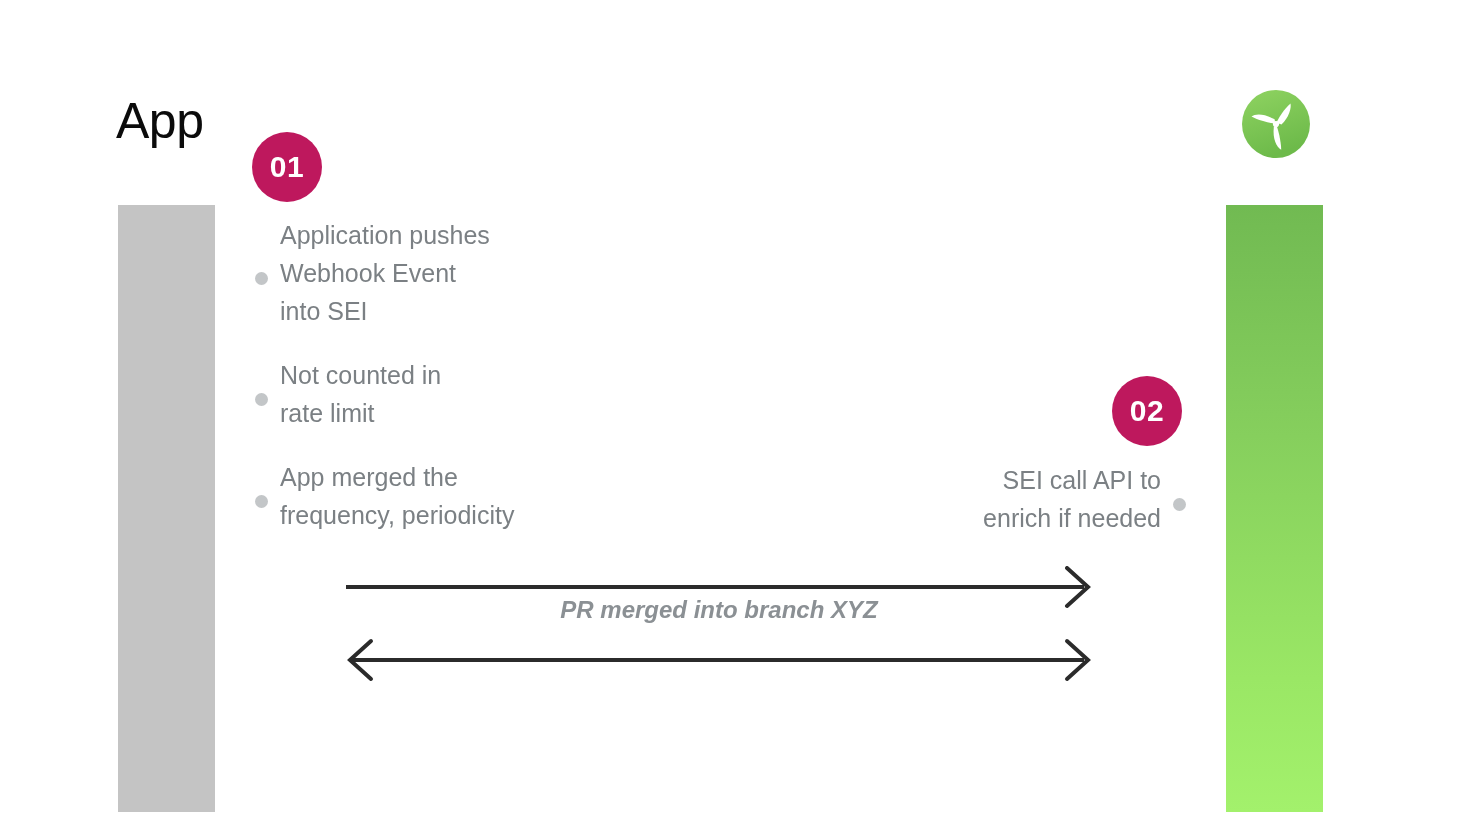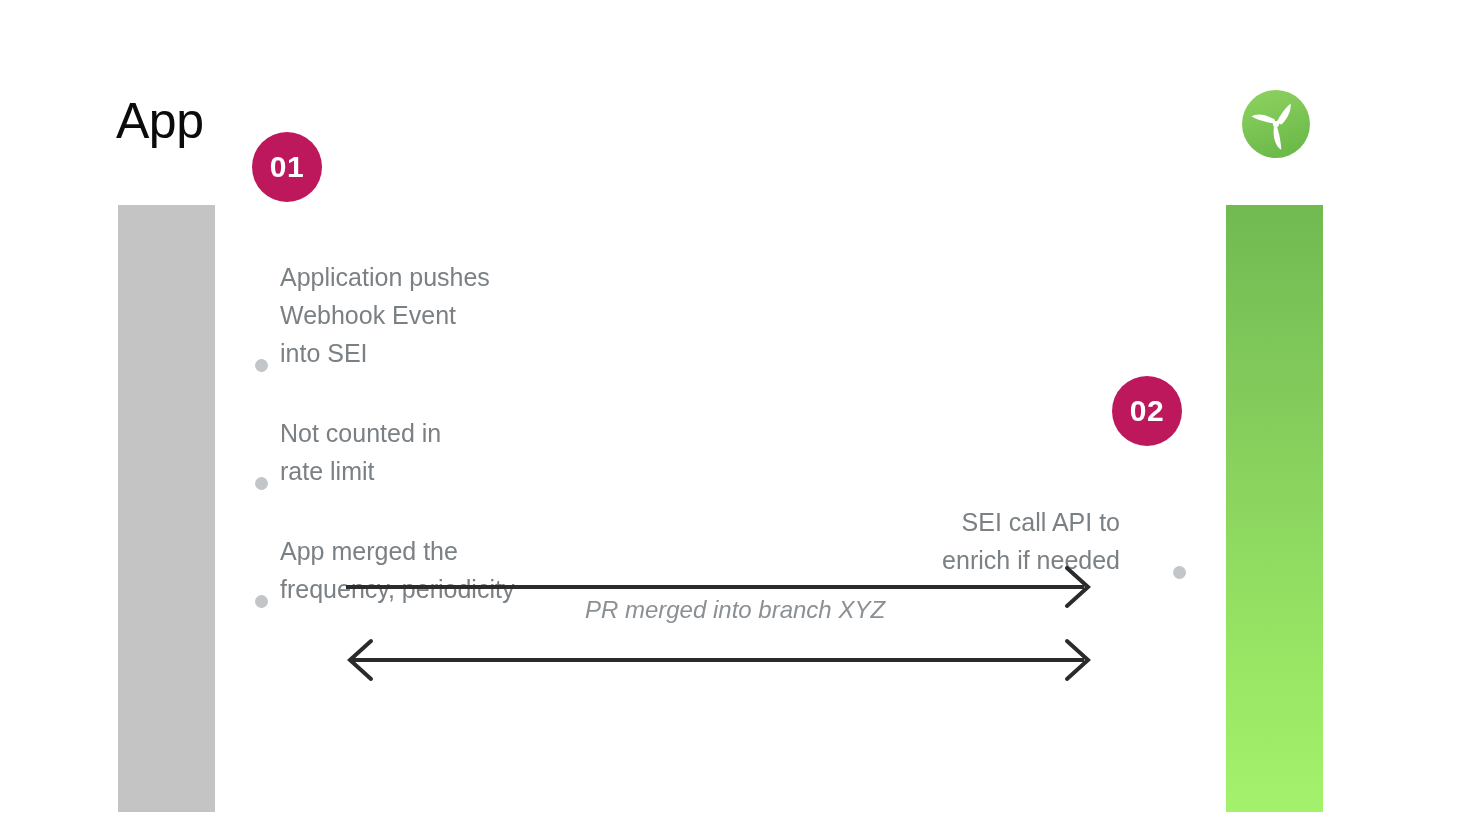--- a/index.html
+++ b/index.html
@@ -77,23 +77,22 @@
   }
   #step-badge-01 { left: 252px; top: 132px; }
   #step-badge-02 { left: 1112px; top: 376px; }
 
   
   .bullet-group {
     position: absolute;
   }
   .bullet-item {
     display: flex;
-    align-items: flex-end;
+    align-items: center;
     margin-bottom: 26px;
-    margin-top: 42px;
   }
   .bullet-item:last-child { margin-bottom: 0; }
   .bullet-dot {
     width: 13px;
     height: 13px;
     border-radius: 50%;
     background: #c3c6c8;
     flex: 0 0 13px;
     margin-top: 11px;
   }
@@ -115,40 +114,39 @@
 
   
   #sei-bullets {
     left: 760px;
     top: 461px;
     width: 426px;
     text-align: right;
   }
   #sei-bullets .bullet-item {
     justify-content: flex-end;
-    gap: 41px;
   }
   #sei-bullets .bullet-text { margin-right: 12px; }
 
   
   .message-arrow {
     position: absolute;
   }
   #arrow-merge  { left: 344px; top: 566px; }
   #arrow-fetch  { left: 344px; top: 637px; }
 
   .arrow-label {
     position: absolute;
     font-size: 24px;
     font-style: italic;
     color: #8b9094;
     white-space: nowrap;
     text-align: center;
   }
-  #arrow-label-merge { left: 360px; top: 596px; width: 750px; }
+  #arrow-label-merge { left: 344px; top: 596px; width: 750px; font-weight: bold; }
   #arrow-label-fetch { left: 344px; top: 679px; width: 750px; }
 </style>
 </head>
 <body>
 
 <div id="slide">
 
   <div id="page-title">App</div>
 
   <div id="brand-logo">

